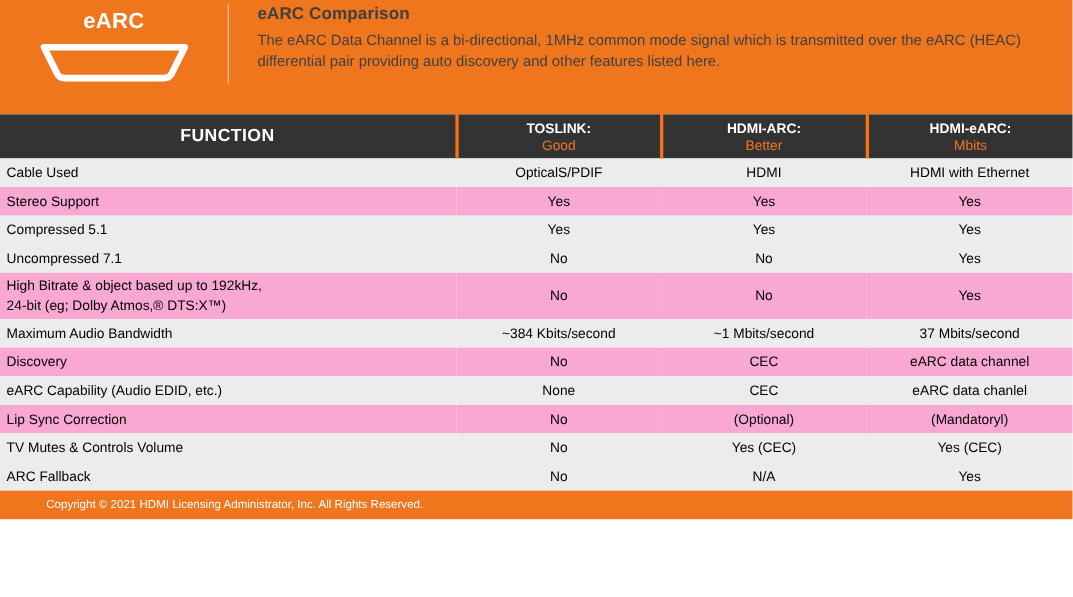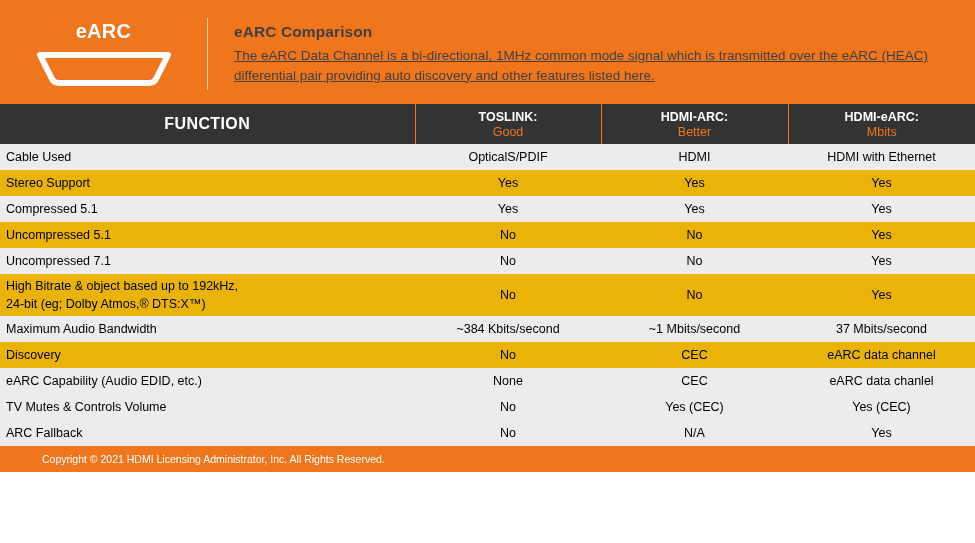--- a/index.html
+++ b/index.html
@@ -18,21 +18,21 @@
     height: 543px;
     position: relative;
     background: #ffffff;
   }
 
   
   .header {
     background: #f0761e;
     height: 104px;
     display: flex;
-    align-items: center;
+    align-items: flex-start;
     box-sizing: border-box;
     padding: 4px 0 0 0;
   }
   .logo-block {
     width: 207px;
     flex: 0 0 207px;
     display: flex;
     flex-direction: column;
     align-items: center;
     justify-content: center;
@@ -66,35 +66,34 @@
   .header-title {
     font-size: 15.5px;
     font-weight: bold;
     margin-bottom: 5px;
     letter-spacing: 0.1px;
   }
   .header-desc {
     font-size: 13.5px;
     line-height: 1.42;
     font-weight: normal;
-    text-decoration: underline;
   }
 
   
   table.comparison {
     width: 975px;
     border-collapse: collapse;
     table-layout: fixed;
   }
   table.comparison thead th {
     background: #333333;
     color: #ffffff;
     height: 40px;
     vertical-align: middle;
-    border-right: 1px solid #f97316;
+    border-right: 3px solid #f97316;
     font-size: 12.5px;
     padding: 4px 6px;
     box-sizing: border-box;
   }
   table.comparison thead th.func-head {
     font-size: 16px;
     font-weight: bold;
     letter-spacing: 0.4px;
     text-align: center;
   }
@@ -122,21 +121,21 @@
   }
   td.fn {
     padding-left: 42px;
     text-align: left;
     line-height: 1.45;
   }
   td.val {
     text-align: center;
   }
   tr.odd td { background: #ececec; }
-  tr.even td { background: #eab308; }
+  tr.even td { background: #f9a8d4; }
 
   col.c-fn { width: 415px; }
   col.c-v1 { width: 186px; }
   col.c-v2 { width: 187px; }
   col.c-v3 { width: 187px; }
 
   
   .footer {
     background: #f0761e;
     height: 26px;
@@ -207,26 +206,20 @@
         <td class="val">Yes</td>
         <td class="val">Yes</td>
         <td class="val">Yes</td>
       </tr>
       <tr class="odd">
         <td class="fn">Compressed 5.1</td>
         <td class="val">Yes</td>
         <td class="val">Yes</td>
         <td class="val">Yes</td>
       </tr>
-      <tr class="even">
-        <td class="fn">Uncompressed 5.1</td>
-        <td class="val">No</td>
-        <td class="val">No</td>
-        <td class="val">Yes</td>
-      </tr>
       <tr class="odd">
         <td class="fn">Uncompressed 7.1</td>
         <td class="val">No</td>
         <td class="val">No</td>
         <td class="val">Yes</td>
       </tr>
       <tr class="even">
         <td class="fn">
           <span>High Bitrate &amp; object based up to 192kHz,</span><br>
           <span>24-bit (eg; Dolby Atmos,® DTS:X™)</span>
@@ -246,20 +239,26 @@
         <td class="val">No</td>
         <td class="val">CEC</td>
         <td class="val">eARC data channel</td>
       </tr>
       <tr class="odd">
         <td class="fn">eARC Capability (Audio EDID, etc.)</td>
         <td class="val">None</td>
         <td class="val">CEC</td>
         <td class="val">eARC data chanlel</td>
       </tr>
+      <tr class="even">
+        <td class="fn">Lip Sync Correction</td>
+        <td class="val">No</td>
+        <td class="val">(Optional)</td>
+        <td class="val">(Mandatoryl)</td>
+      </tr>
       <tr class="odd">
         <td class="fn">TV Mutes &amp; Controls Volume</td>
         <td class="val">No</td>
         <td class="val">Yes (CEC)</td>
         <td class="val">Yes (CEC)</td>
       </tr>
       <tr class="odd">
         <td class="fn">ARC Fallback</td>
         <td class="val">No</td>
         <td class="val">N/A</td>

